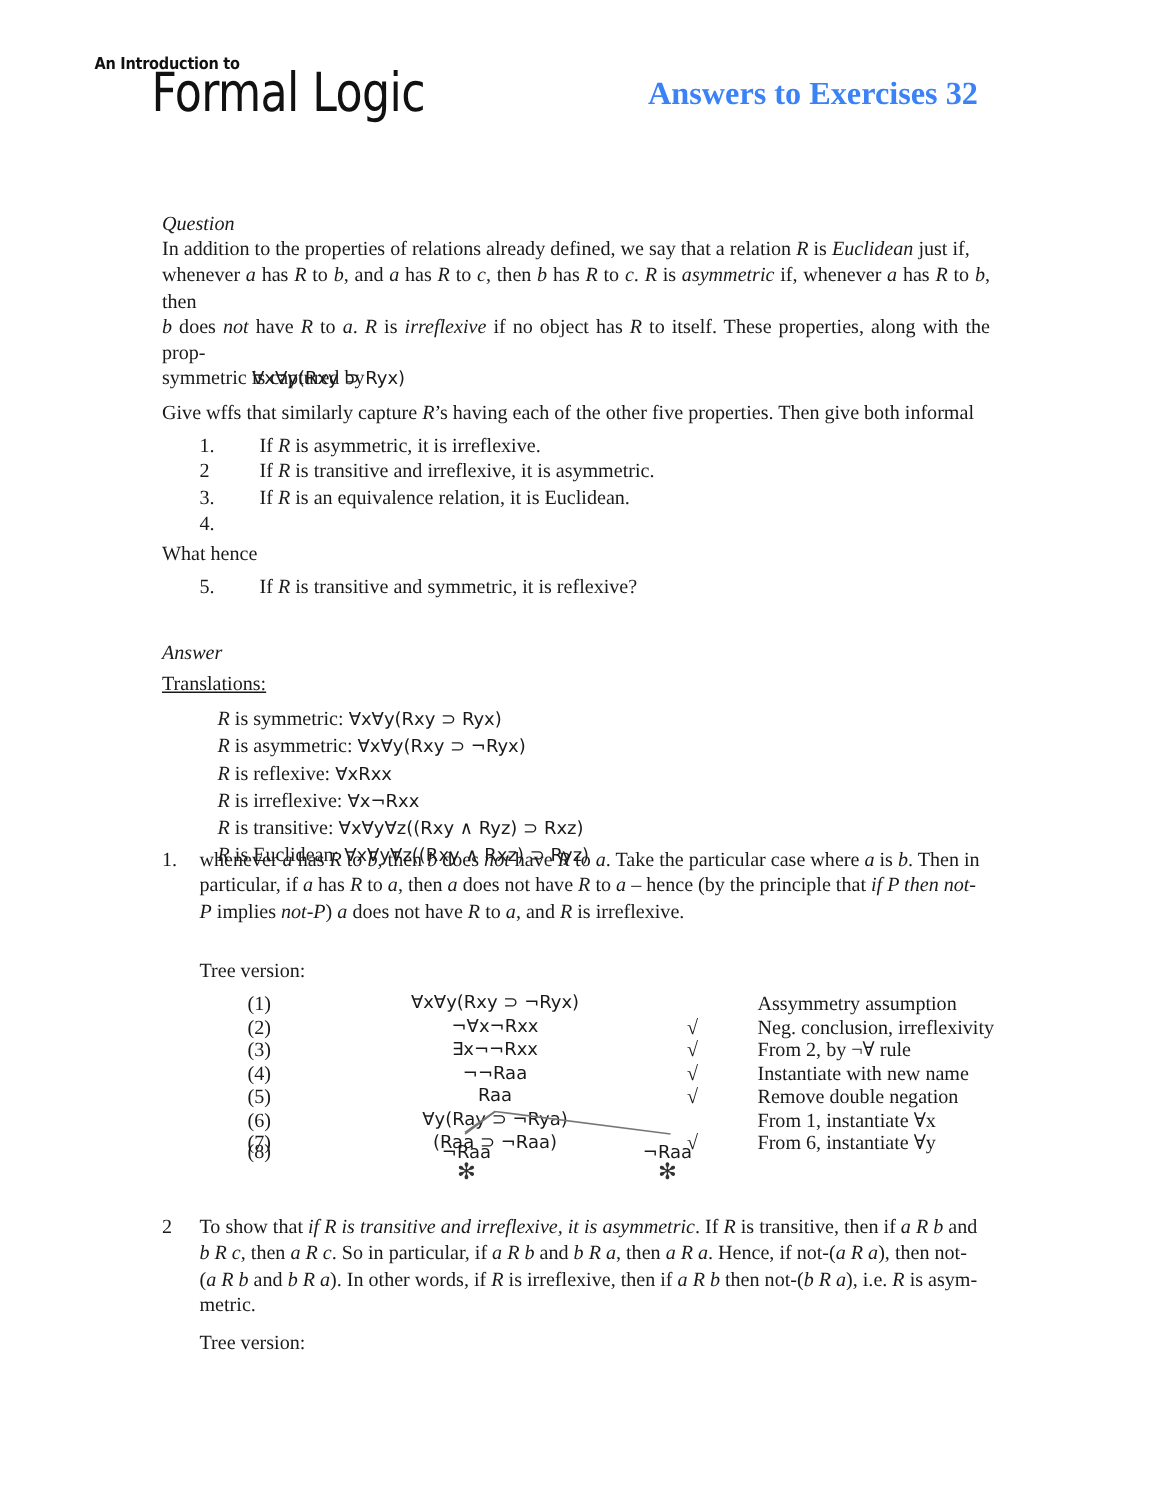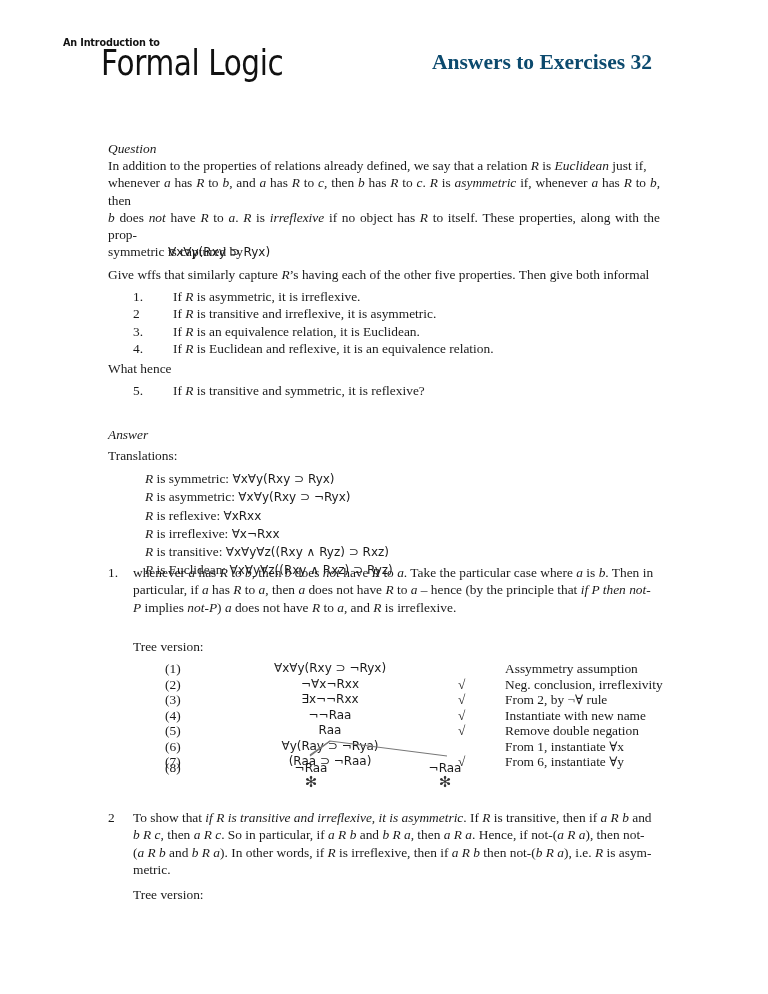--- a/index.html
+++ b/index.html
@@ -24,21 +24,21 @@
   }
   .logo-big {
     left: 101px; top: 40px;
     font-family: "DejaVu Sans", sans-serif; font-size: 36px; line-height: 46px;
     color: #111; letter-spacing: -0.5px;
     transform: scaleX(0.82); transform-origin: left top;
   }
   .page-title {
     left: 432px; top: 49px;
     font-family: "Liberation Serif", serif; font-size: 21.5px; font-weight: bold;
-    color: #0c4a6e; line-height: 26px;
+    color: #3b82f6; line-height: 26px;
   }
 
   .para { left: 108px; width: 552px; text-align: justify; }
   .section-label { left: 108px; font-style: italic; }
 
   .list-num { width: 40px; }
 
   .tree-num { left: 165px; }
   .tree-formula { left: 250px; width: 160px; text-align: center; }
   .tree-check { left: 458px; }
@@ -76,33 +76,32 @@
   <div style="display:flex;">
     <span class="list-num">2</span>
     <span><span>If </span><i>R</i><span> is transitive and irreflexive, it is asymmetric.</span></span>
   </div>
   <div style="display:flex;">
     <span class="list-num">3.</span>
     <span><span>If </span><i>R</i><span> is an equivalence relation, it is Euclidean.</span></span>
   </div>
   <div style="display:flex;">
     <span class="list-num">4.</span>
-    <span><span>If </span><i>R</i><span> is Euclidean and reflexive, it is an equivalence relation.</span></span>
   </div>
 </div>
 
 <div class="abs" style="left:108px; top:360px;">What hence</div>
 
 <div class="abs" style="left:133px; top:382px; width:520px; display:flex;">
   <span class="list-num">5.</span>
   <span><span>If </span><i>R</i><span> is transitive and symmetric, it is reflexive?</span></span>
 </div>
 
 <div class="abs section-label" style="top:426px;">Answer</div>
-<div class="abs" style="left:108px; top:447px;">Translations:</div>
+<div class="abs" style="left:108px; top:447px;text-decoration:underline;">Translations:</div>
 
 <div class="abs" style="left:145px; top:470px;">
   <div><i>R</i><span> is symmetric: </span><span class="sans">∀x∀y(Rxy ⊃ Ryx)</span></div>
   <div><i>R</i><span> is asymmetric: </span><span class="sans">∀x∀y(Rxy ⊃ ¬Ryx)</span></div>
   <div><i>R</i><span> is reflexive: </span><span class="sans">∀xRxx</span></div>
   <div><i>R</i><span> is irreflexive: </span><span class="sans">∀x¬Rxx</span></div>
   <div><i>R</i><span> is transitive: </span><span class="sans">∀x∀y∀z((Rxy ∧ Ryz) ⊃ Rxz)</span></div>
   <div><i>R</i><span> is Euclidean: </span><span class="sans">∀x∀y∀z((Rxy ∧ Rxz) ⊃ Ryz)</span></div>
 </div>
 

